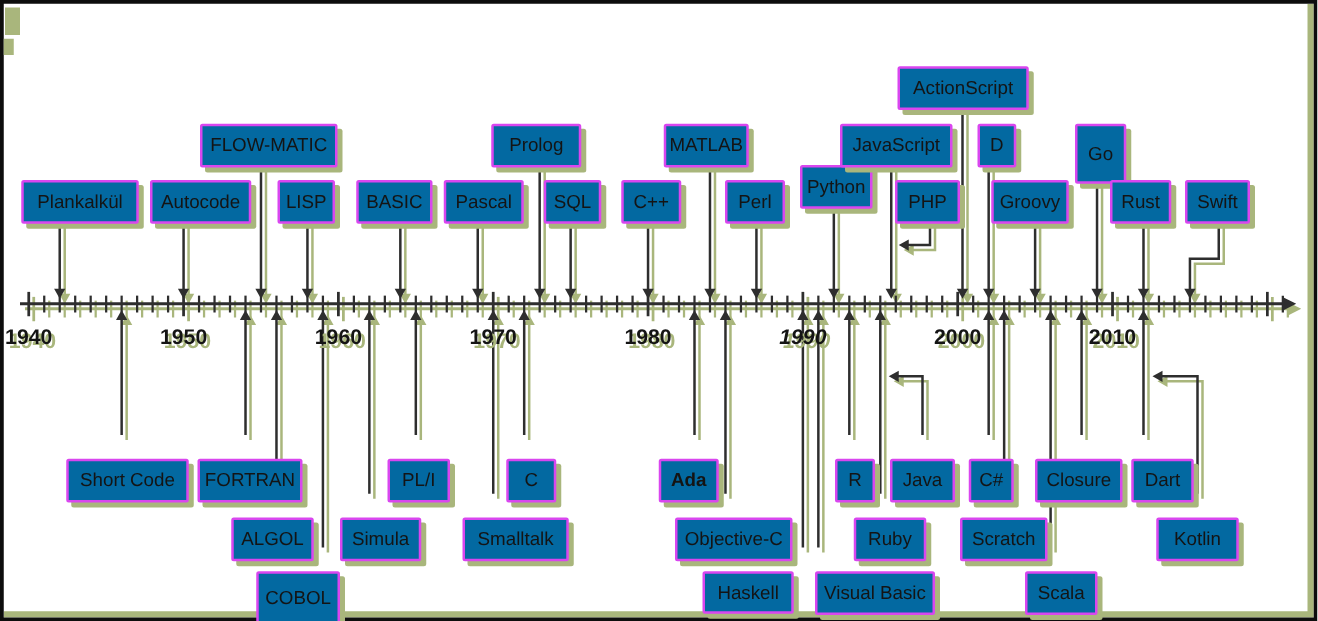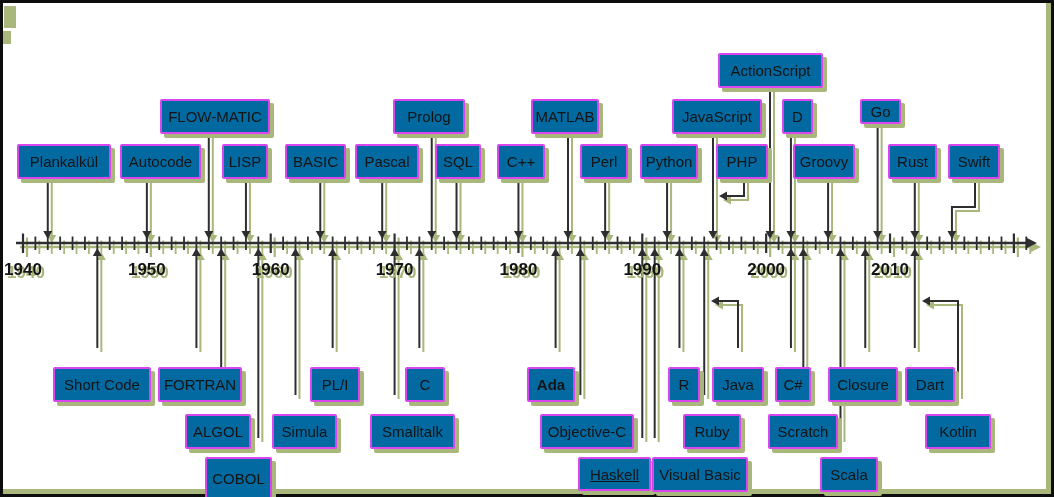--- a/index.html
+++ b/index.html
@@ -544,53 +544,53 @@
     <div class="lang-box" style="left: 120px; top: 124px; width: 81px; height: 35px;">Autocode</div>
     <div class="lang-box" style="left: 160px; top: 79px; width: 110px; height: 35px;">FLOW-MATIC</div>
     <div class="lang-box" style="left: 222px; top: 124px; width: 46px; height: 35px;">LISP</div>
     <div class="lang-box" style="left: 285px; top: 124px; width: 61px; height: 35px;">BASIC</div>
     <div class="lang-box" style="left: 355px; top: 124px; width: 64px; height: 35px;">Pascal</div>
     <div class="lang-box" style="left: 393px; top: 79px; width: 72px; height: 35px;">Prolog</div>
     <div class="lang-box" style="left: 435px; top: 124px; width: 46px; height: 35px;">SQL</div>
     <div class="lang-box" style="left: 497px; top: 124px; width: 48px; height: 35px;">C++</div>
     <div class="lang-box" style="left: 531px; top: 79px; width: 68px; height: 35px;">MATLAB</div>
     <div class="lang-box" style="left: 580px; top: 124px; width: 48px; height: 35px;">Perl</div>
-    <div class="lang-box" style="left: 640px; top: 124px; width: 58px; height: 35px;">Python</div>
+    <div class="lang-box" style="left: 640px; top: 112px; width: 58px; height: 35px;">Python</div>
     <div class="lang-box" style="left: 672px; top: 79px; width: 90px; height: 35px;">JavaScript</div>
     <div class="lang-box" style="left: 716px; top: 124px; width: 52px; height: 35px;">PHP</div>
     <div class="lang-box" style="left: 718px; top: 33px; width: 105px; height: 35px;">ActionScript</div>
     <div class="lang-box" style="left: 782px; top: 79px; width: 31px; height: 35px;">D</div>
     <div class="lang-box" style="left: 793px; top: 124px; width: 62px; height: 35px;">Groovy</div>
-    <div class="lang-box" style="left: 860px; top: 79px; width: 41px; height: 25px;">Go</div>
+    <div class="lang-box" style="left: 860px; top: 79px; width: 41px; height: 48px;">Go</div>
     <div class="lang-box" style="left: 888px; top: 124px; width: 49px; height: 35px;">Rust</div>
     <div class="lang-box" style="left: 948px; top: 124px; width: 52px; height: 35px;">Swift</div>
     <div class="lang-box" style="left: 53px; top: 347px; width: 98px; height: 35px;">Short Code</div>
     <div class="lang-box" style="left: 158px; top: 347px; width: 84px; height: 35px;">FORTRAN</div>
     <div class="lang-box" style="left: 185px; top: 394px; width: 66px; height: 35px;">ALGOL</div>
     <div class="lang-box" style="left: 205px; top: 437px; width: 67px; height: 43px;">COBOL</div>
     <div class="lang-box" style="left: 272px; top: 394px; width: 65px; height: 35px;">Simula</div>
     <div class="lang-box" style="left: 310px; top: 347px; width: 50px; height: 35px;">PL/I</div>
     <div class="lang-box" style="left: 370px; top: 394px; width: 85px; height: 35px;">Smalltalk</div>
     <div class="lang-box" style="left: 405px; top: 347px; width: 40px; height: 35px;">C</div>
     <div class="lang-box" style="left: 527px; top: 347px; width: 48px; height: 35px; font-weight: bold;">Ada</div>
     <div class="lang-box" style="left: 540px; top: 394px; width: 94px; height: 35px;">Objective-C</div>
-    <div class="lang-box" style="left: 578px; top: 437px; width: 73px; height: 34px; text-decoration: underline;">Haskell</div>
+    <div class="lang-box" style="left: 562px; top: 437px; width: 73px; height: 34px;">Haskell</div>
     <div class="lang-box" style="left: 652px; top: 437px; width: 96px; height: 35px;">Visual Basic</div>
     <div class="lang-box" style="left: 668px; top: 347px; width: 32px; height: 35px;">R</div>
     <div class="lang-box" style="left: 683px; top: 394px; width: 58px; height: 35px;">Ruby</div>
     <div class="lang-box" style="left: 712px; top: 347px; width: 52px; height: 35px;">Java</div>
     <div class="lang-box" style="left: 775px; top: 347px; width: 36px; height: 35px;">C#</div>
     <div class="lang-box" style="left: 768px; top: 394px; width: 70px; height: 35px;">Scratch</div>
     <div class="lang-box" style="left: 820px; top: 437px; width: 58px; height: 35px;">Scala</div>
     <div class="lang-box" style="left: 828px; top: 347px; width: 70px; height: 35px;">Closure</div>
     <div class="lang-box" style="left: 905px; top: 347px; width: 50px; height: 35px;">Dart</div>
     <div class="lang-box" style="left: 925px; top: 394px; width: 66px; height: 35px;">Kotlin</div>
   </div>
 <div id="decade-labels">
     <div class="decade" style="left: 23px; top: 260px;">1940</div>
     <div class="decade" style="left: 146.86px; top: 260px;">1950</div>
     <div class="decade" style="left: 270.72px; top: 260px;">1960</div>
     <div class="decade" style="left: 394.58px; top: 260px;">1970</div>
     <div class="decade" style="left: 518.44px; top: 260px;">1980</div>
-    <div class="decade" style="left: 642.3px; top: 260px;">1990</div>
+    <div class="decade" style="left: 642.3px; top: 260px; font-style: italic;">1990</div>
     <div class="decade" style="left: 766.16px; top: 260px;">2000</div>
     <div class="decade" style="left: 890.02px; top: 260px;">2010</div>
   </div>
 
 </body></html>

